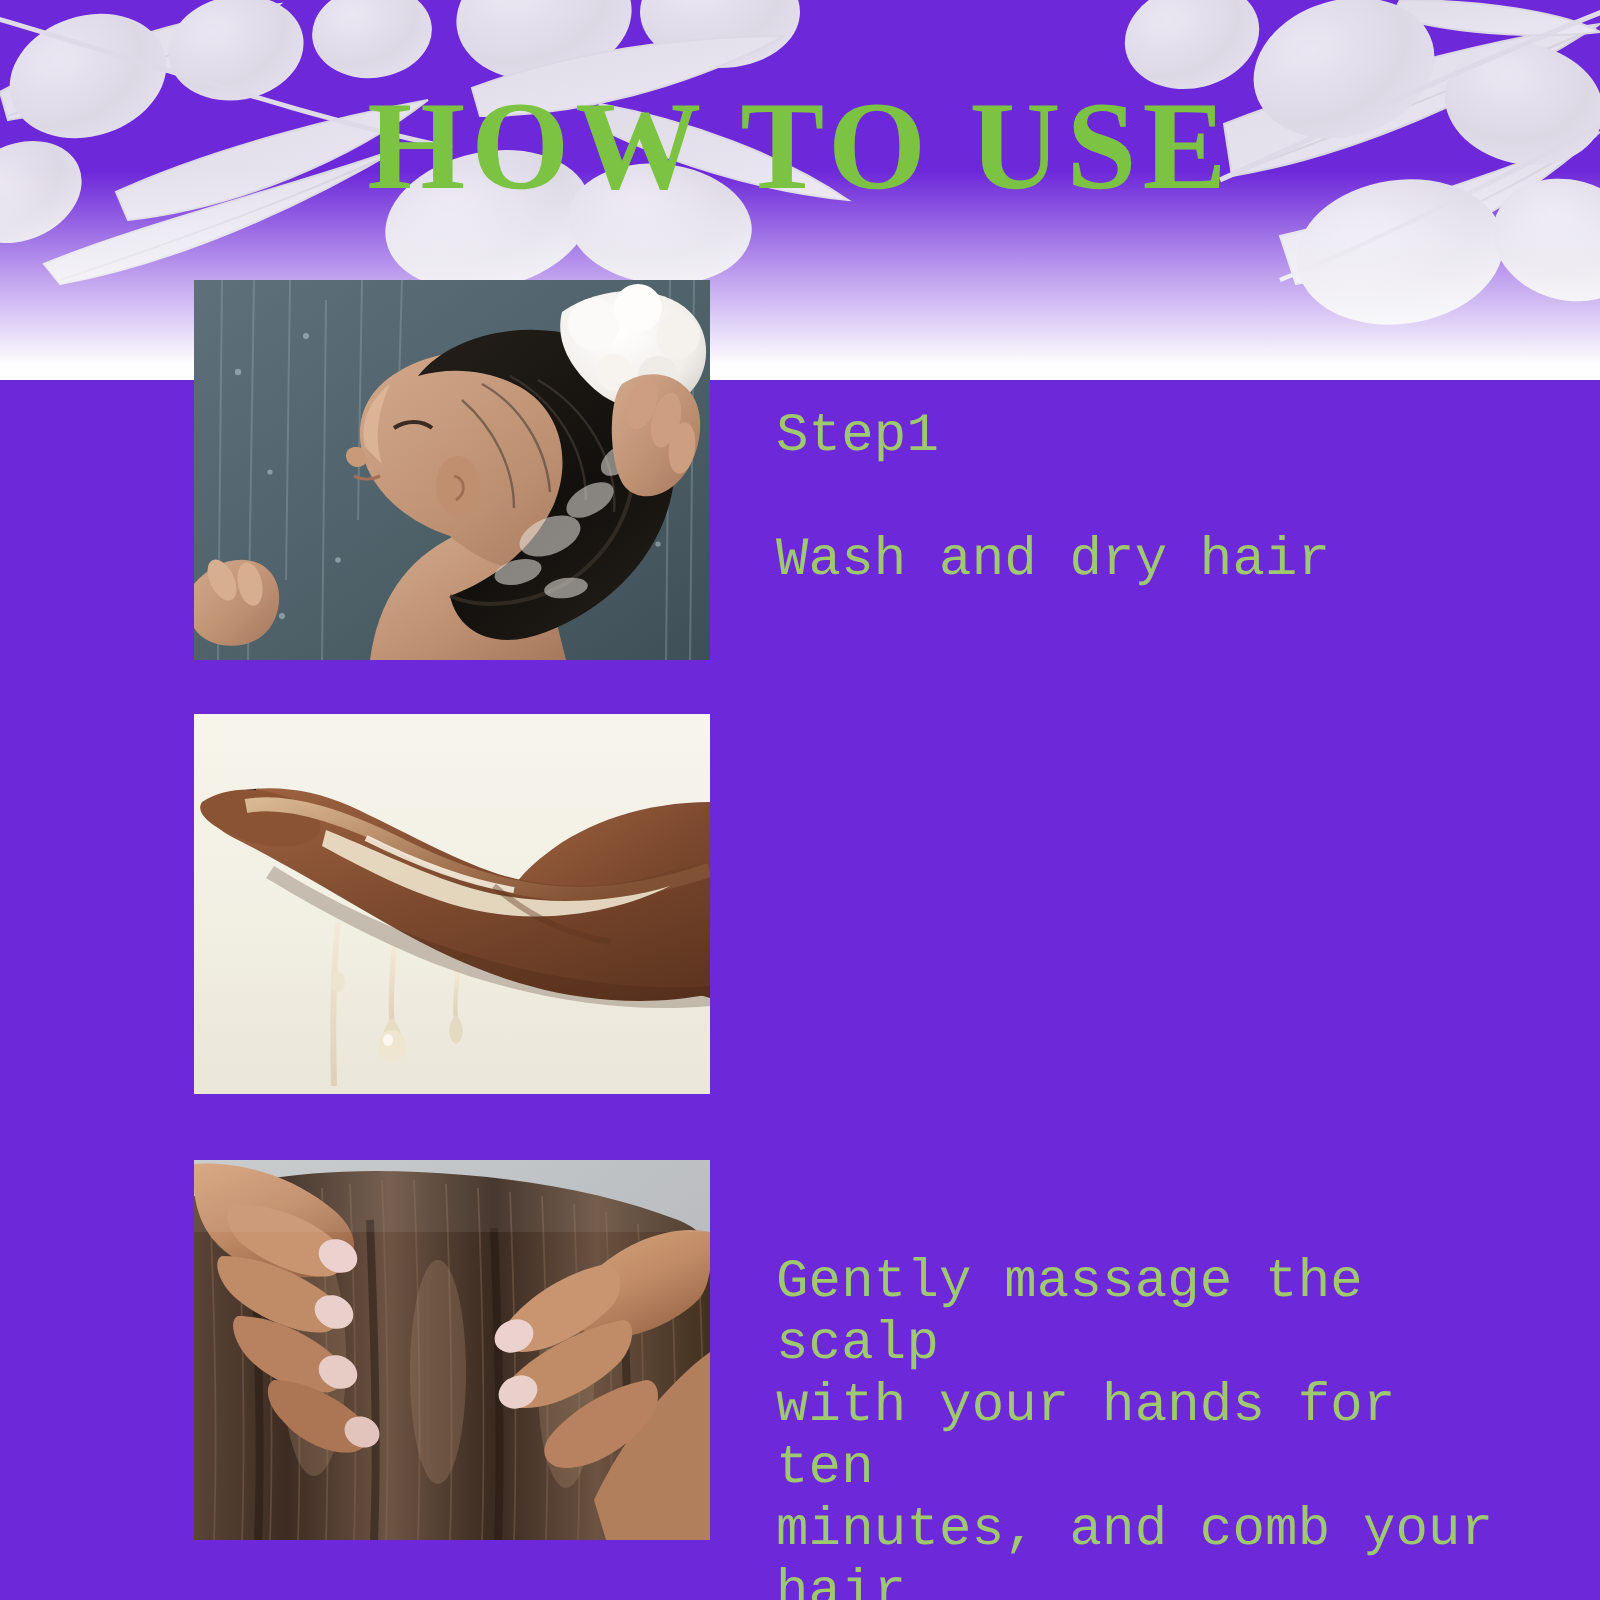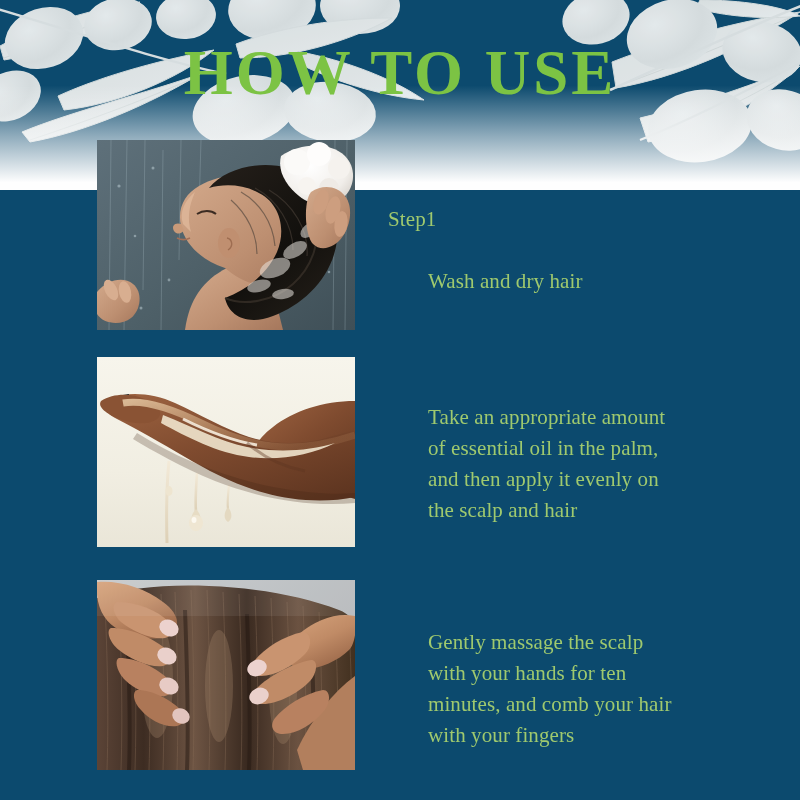--- a/index.html
+++ b/index.html
@@ -10,21 +10,21 @@
     width: 800px;
     height: 800px;
     background: #fefefe;
     font-family: "DejaVu Sans", sans-serif;
     overflow: hidden;
   }
   #page {
     position: relative;
     width: 800px;
     height: 800px;
-    background: #0c4a6e;
+    background: #6d28d9;
     overflow: hidden;
   }
 
   
   #watermark {
     position: absolute;
     left: 0; top: 0;
     width: 800px;
     height: 190px;
     overflow: hidden;
@@ -76,36 +76,35 @@
     height: 190px;
     overflow: hidden;
     background: #ddd;
   }
   .step-photo svg { display: block; }
 
   .step-text {
     position: absolute;
     left: 291px;
     width: 370px;
-    font-family: Liberation Serif, serif;
-    font-size: 21px;
+    font-family: Liberation Mono, monospace;
+    font-size: 27px;
     line-height: 31px;
     color: #9fc96e;
     white-space: pre-line;
     letter-spacing: .1px;
   }
   #step-text-1 { top: 33px; }
   #step-text-2 { top: 14px; }
   #step-text-3 { top: 16px; }
   .step-label {
     display: block;
   }
   .step-body {
     display: block;
-    margin-left: 40px;
   }
 </style>
 </head>
 <body>
 
 <div id="page">
 
   <div id="watermark">
     <svg width="800" height="190" viewBox="0 0 800 190" xmlns="http://www.w3.org/2000/svg">
       <defs>
@@ -358,24 +357,20 @@
           <ellipse cx="97" cy="163" rx="2.5" ry="3" fill="#fdfaf2" opacity="0.9"></ellipse>
           <path d="M131,150 C127,155 126,162 131,165 C136,162 135,155 131,150 Z" fill="#e4d9c1"></path>
           <ellipse cx="72" cy="134" rx="3.5" ry="5" fill="#eee5d0"></ellipse>
 
           <path d="M40,76 C78,100 126,120 176,130 C208,136 236,138 258,136
                    L258,146 C214,150 164,142 118,124 C84,110 56,94 36,82 Z" fill="#3f2414" opacity="0.25"></path>
         </g>
       </svg>
     </div>
     <div class="step-text" id="step-text-2">
-      <span class="step-body">Take an appropriate amount
-of essential oil in the palm,
-and then apply it evenly on
-the scalp and hair</span>
     </div>
   </div>
 
   <div class="step-row" id="step-row-3">
     <div class="step-photo">
       <svg width="258" height="190" viewBox="0 0 258 190" xmlns="http://www.w3.org/2000/svg">
         <defs>
           <linearGradient id="s3bg" x1="0" y1="0" x2="1" y2="1">
             <stop offset="0%" stop-color="#c6c9cb"></stop>
             <stop offset="100%" stop-color="#aaaeb1"></stop>

